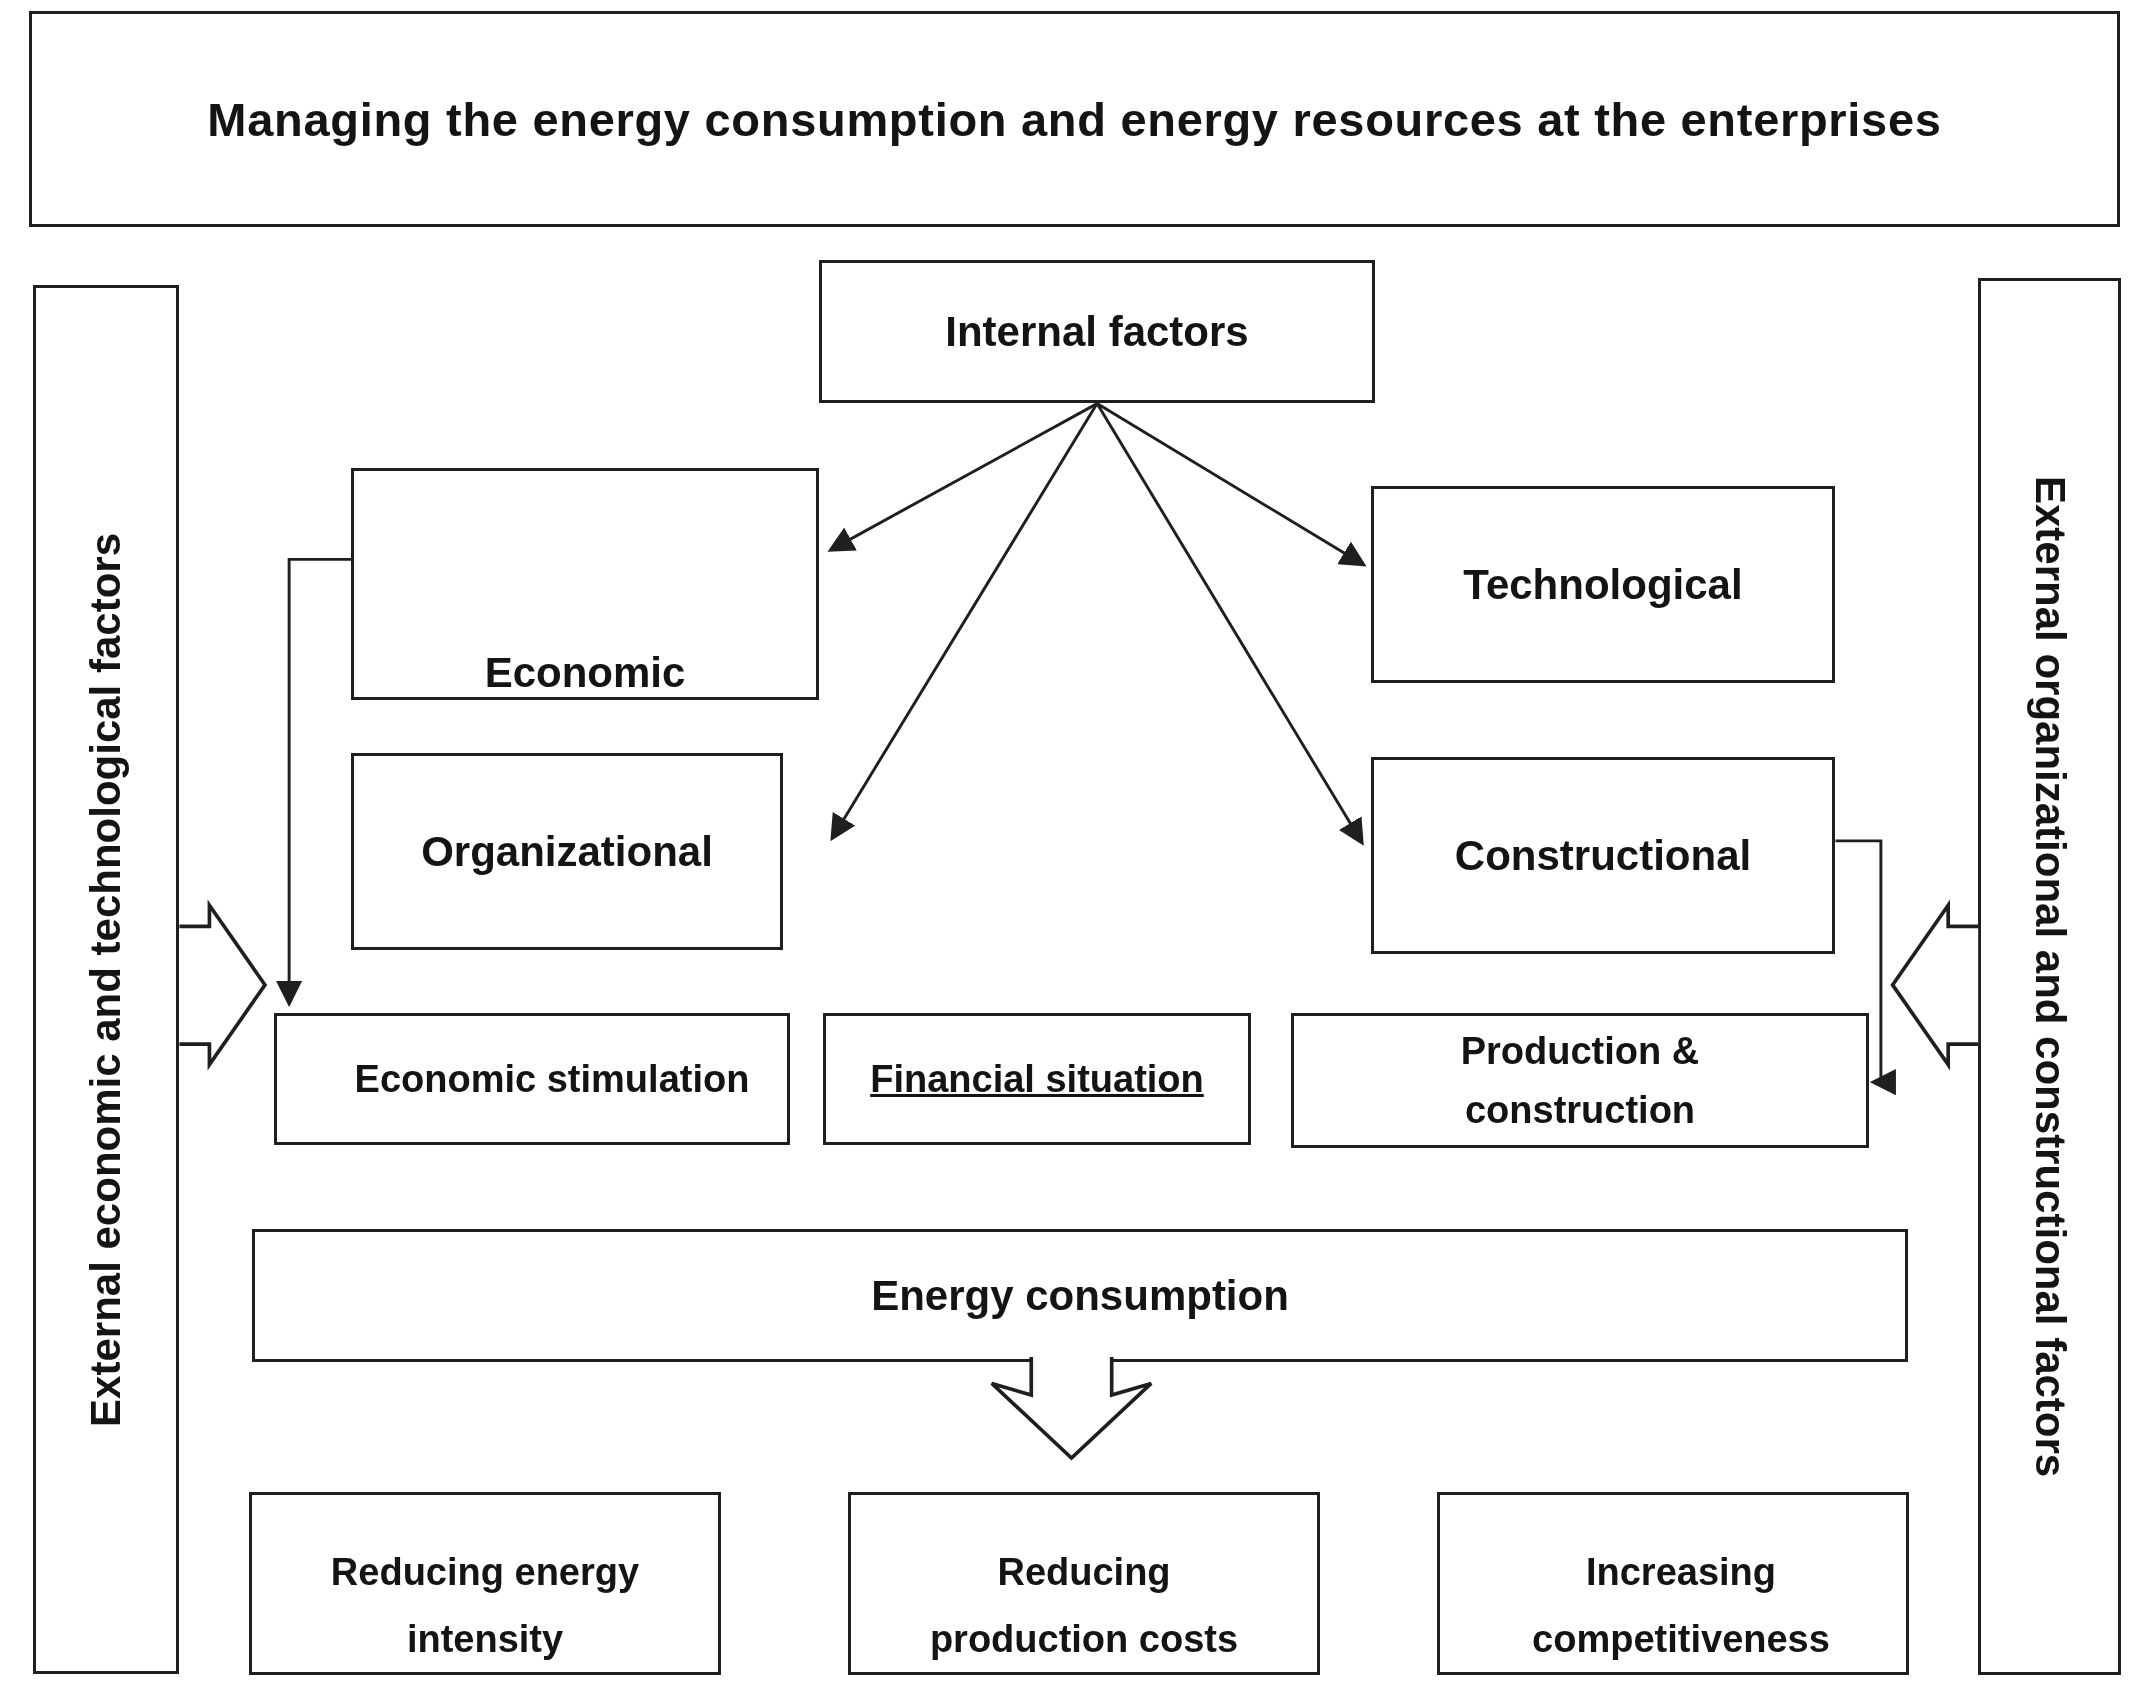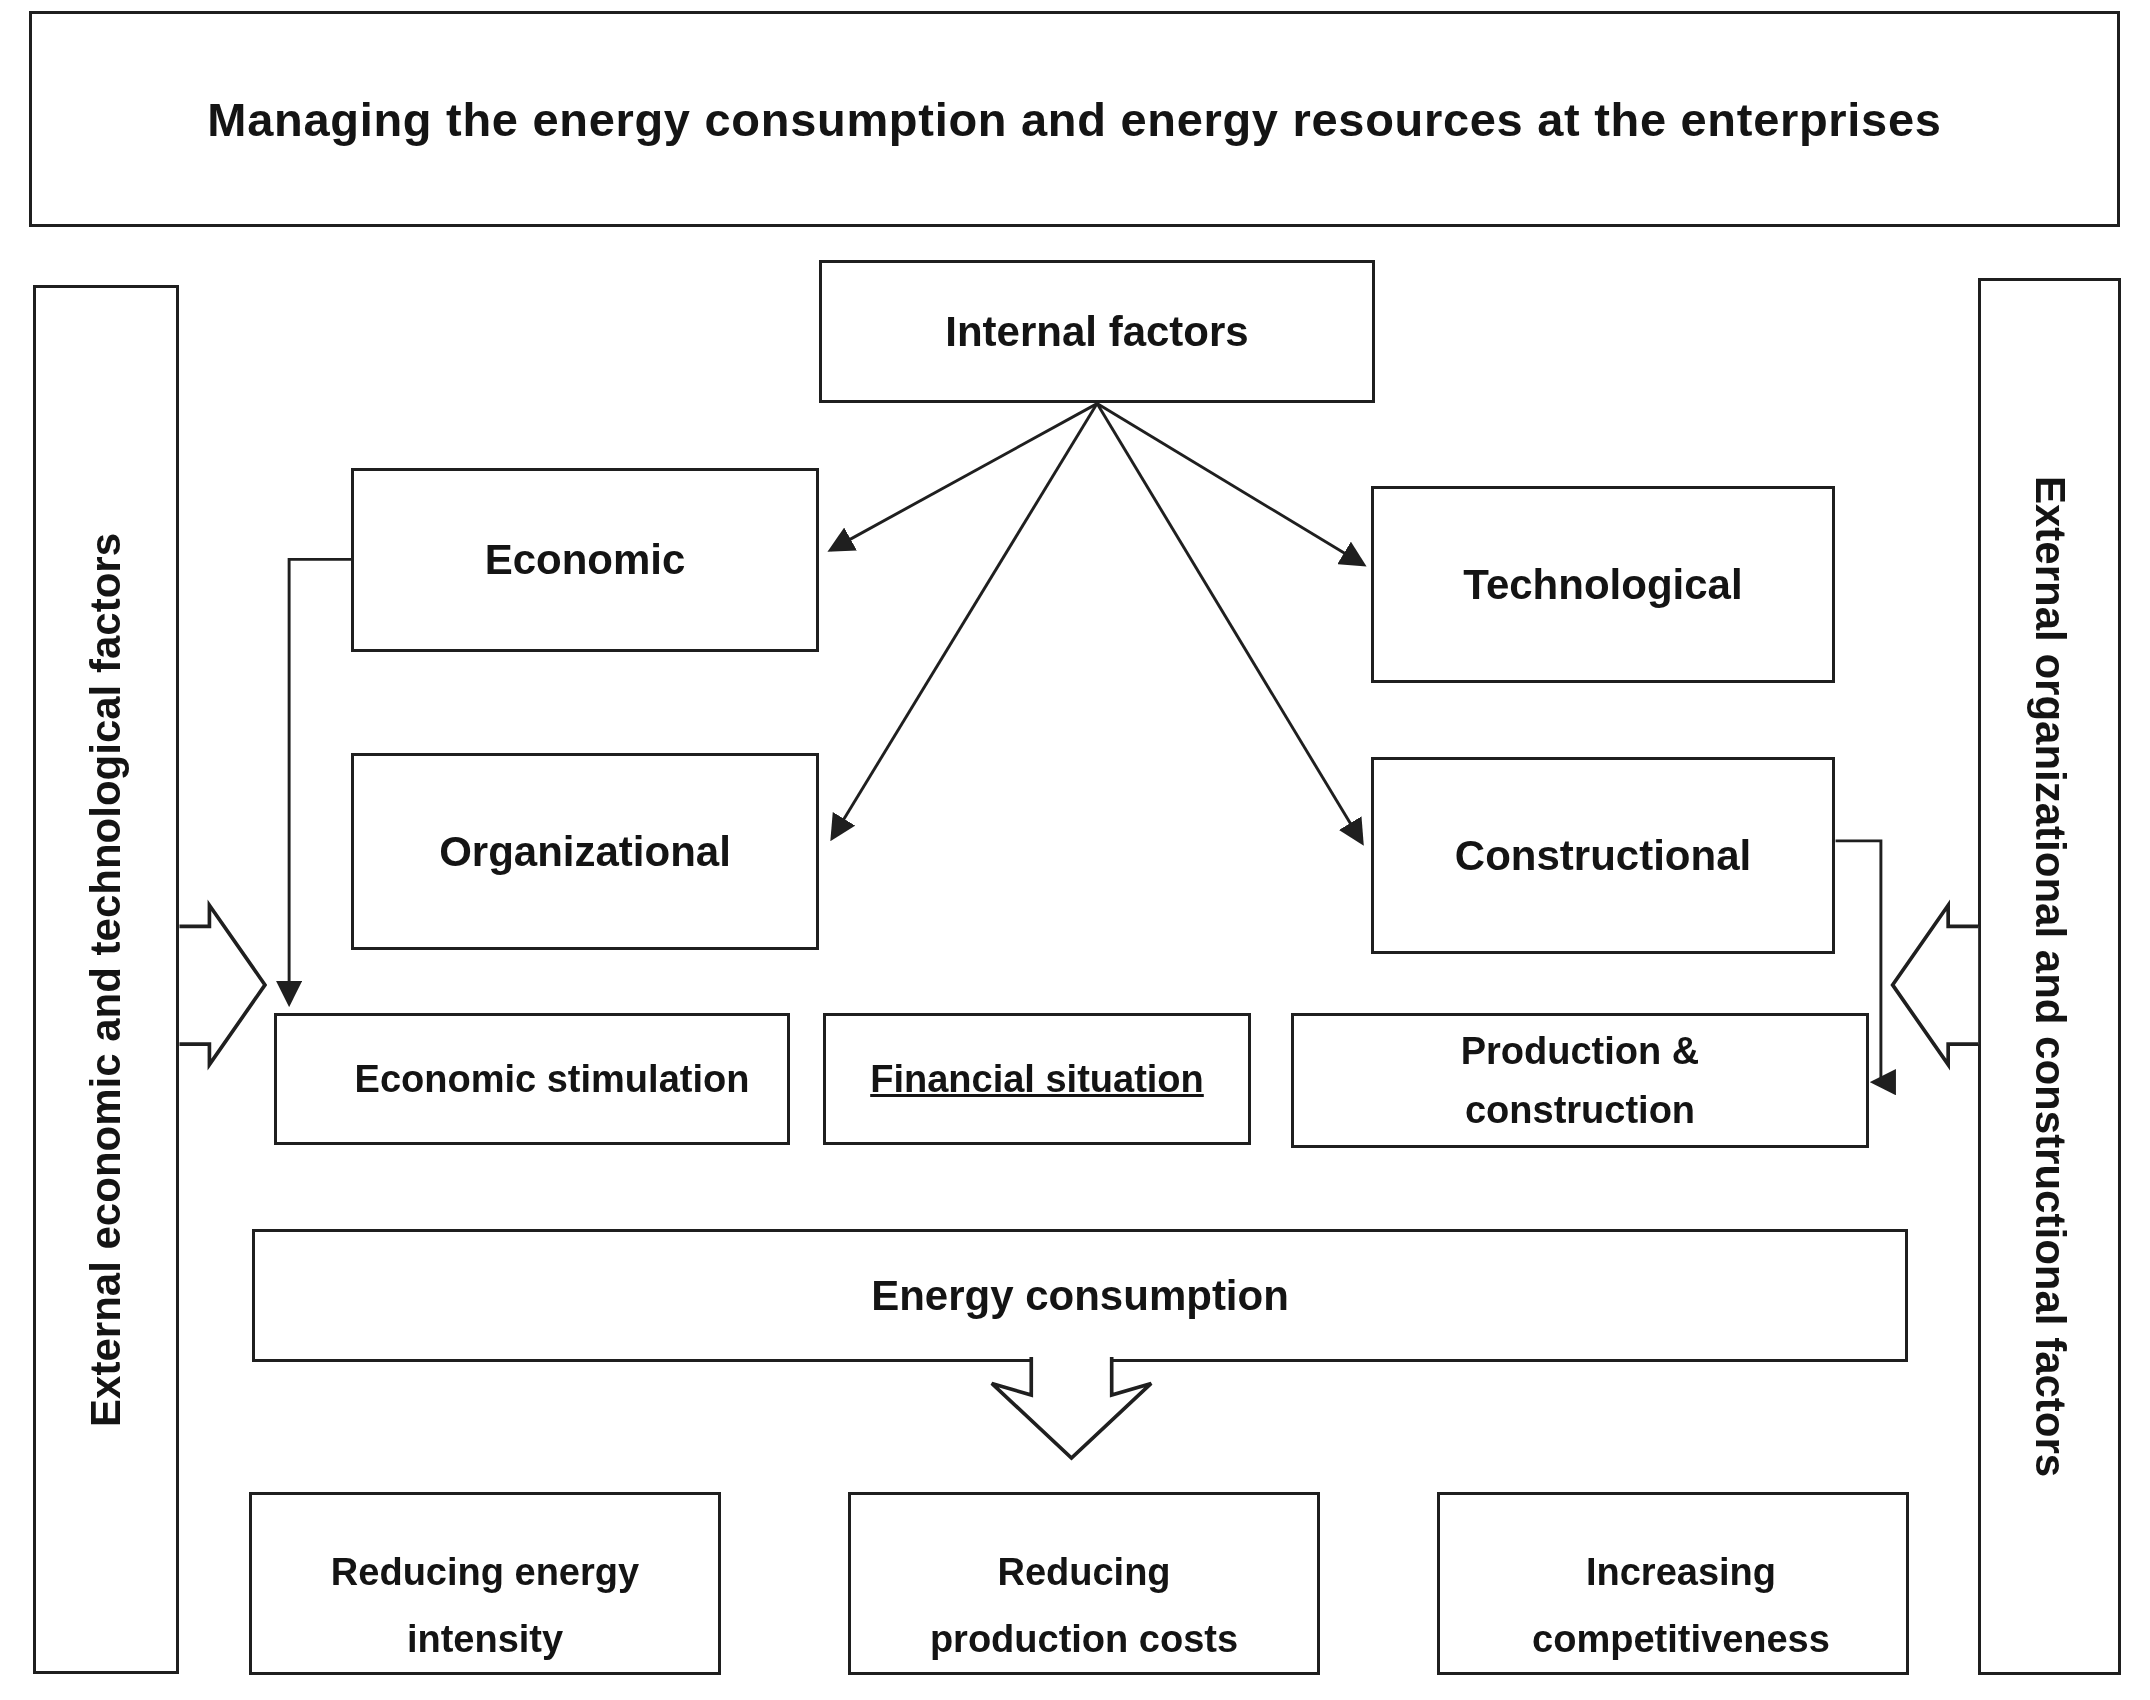--- a/index.html
+++ b/index.html
@@ -41,29 +41,29 @@
   </div>
 
   <div class="box" style="left:1978px;top:278px;width:143px;height:1397px;">
     <span class="bar-label">External organizational and constructional factors</span>
   </div>
 
   <div class="box fs-node" style="left:819px;top:260px;width:556px;height:143px;">
     <span>Internal factors</span>
   </div>
 
-  <div class="box fs-node" style="left:351px;top:468px;width:468px;height:184px;">
+  <div class="box fs-node" style="left:351px;top:468px;width:468px;height:232px;align-items:flex-end;">
     <span>Economic</span>
   </div>
 
   <div class="box fs-node" style="left:1371px;top:486px;width:464px;height:197px;">
     <span>Technological</span>
   </div>
 
-  <div class="box fs-node" style="left:351px;top:753px;width:468px;height:197px;">
+  <div class="box fs-node" style="left:351px;top:753px;width:432px;height:197px;">
     <span>Organizational</span>
   </div>
 
   <div class="box fs-node" style="left:1371px;top:757px;width:464px;height:197px;">
     <span>Constructional</span>
   </div>
 
   <div class="box fs-mid" style="left:274px;top:1013px;width:516px;height:132px;padding-left:40px;">
     <span>Economic stimulation</span>
   </div>

